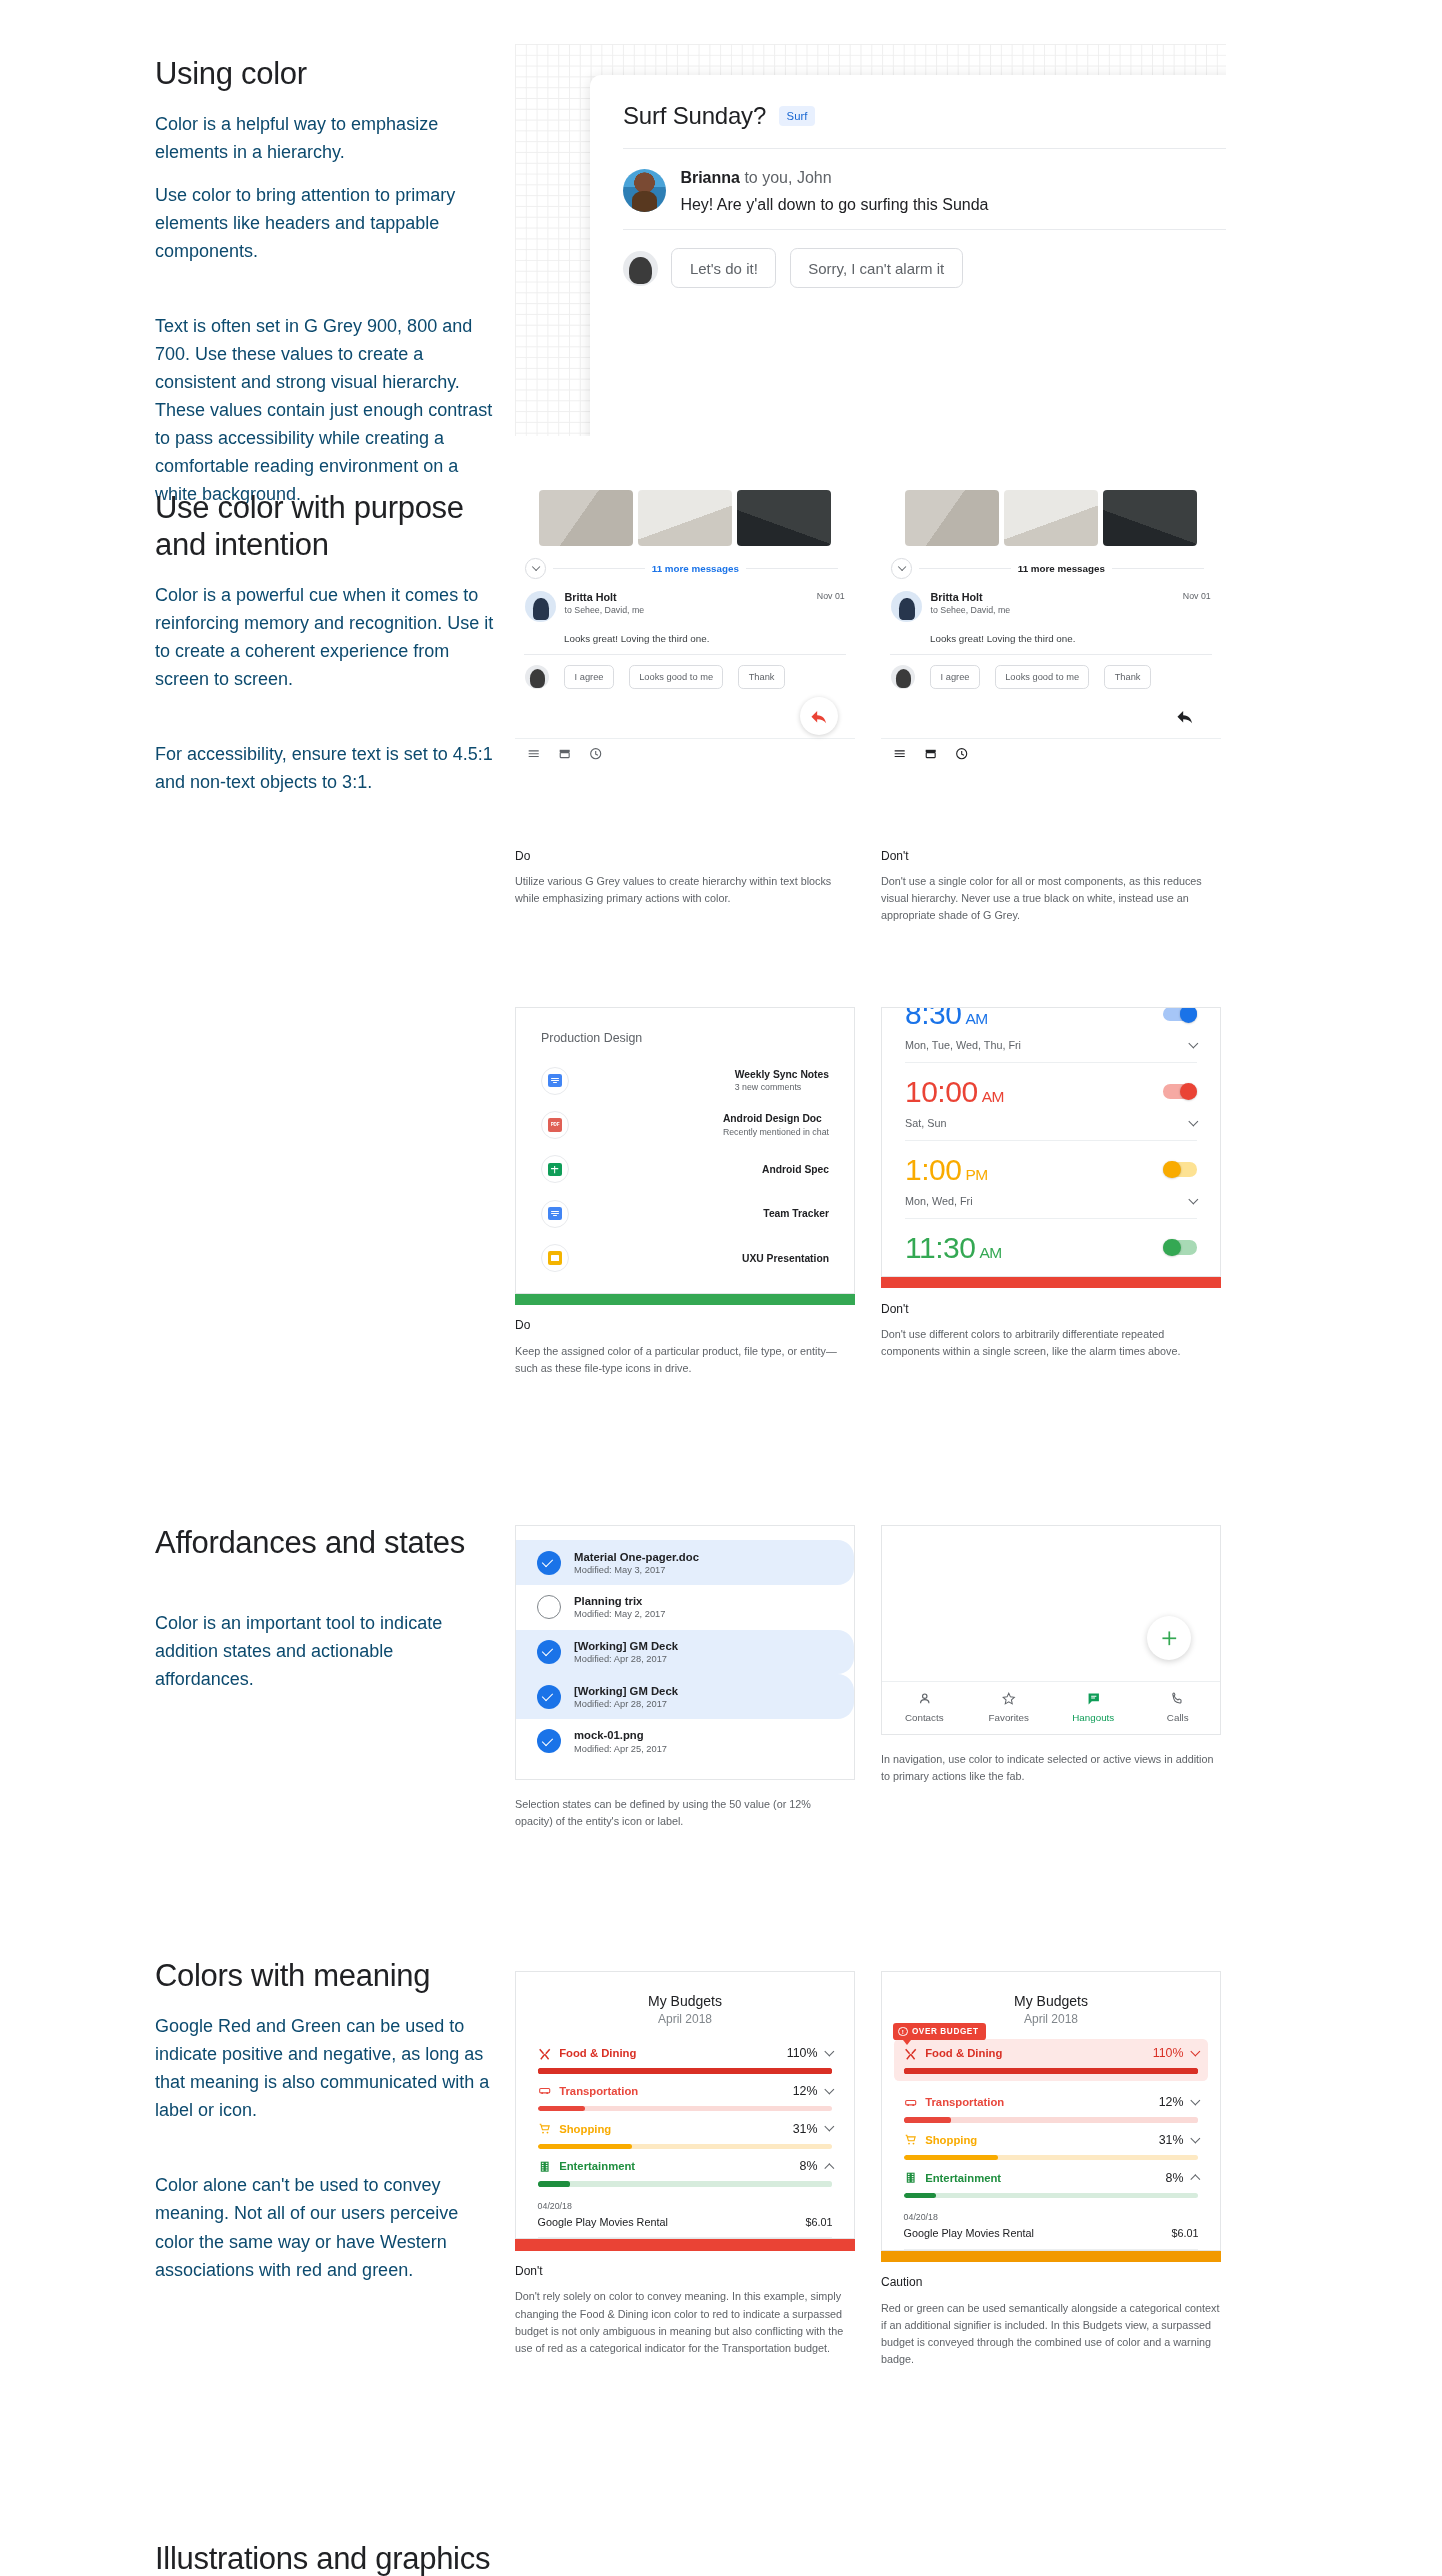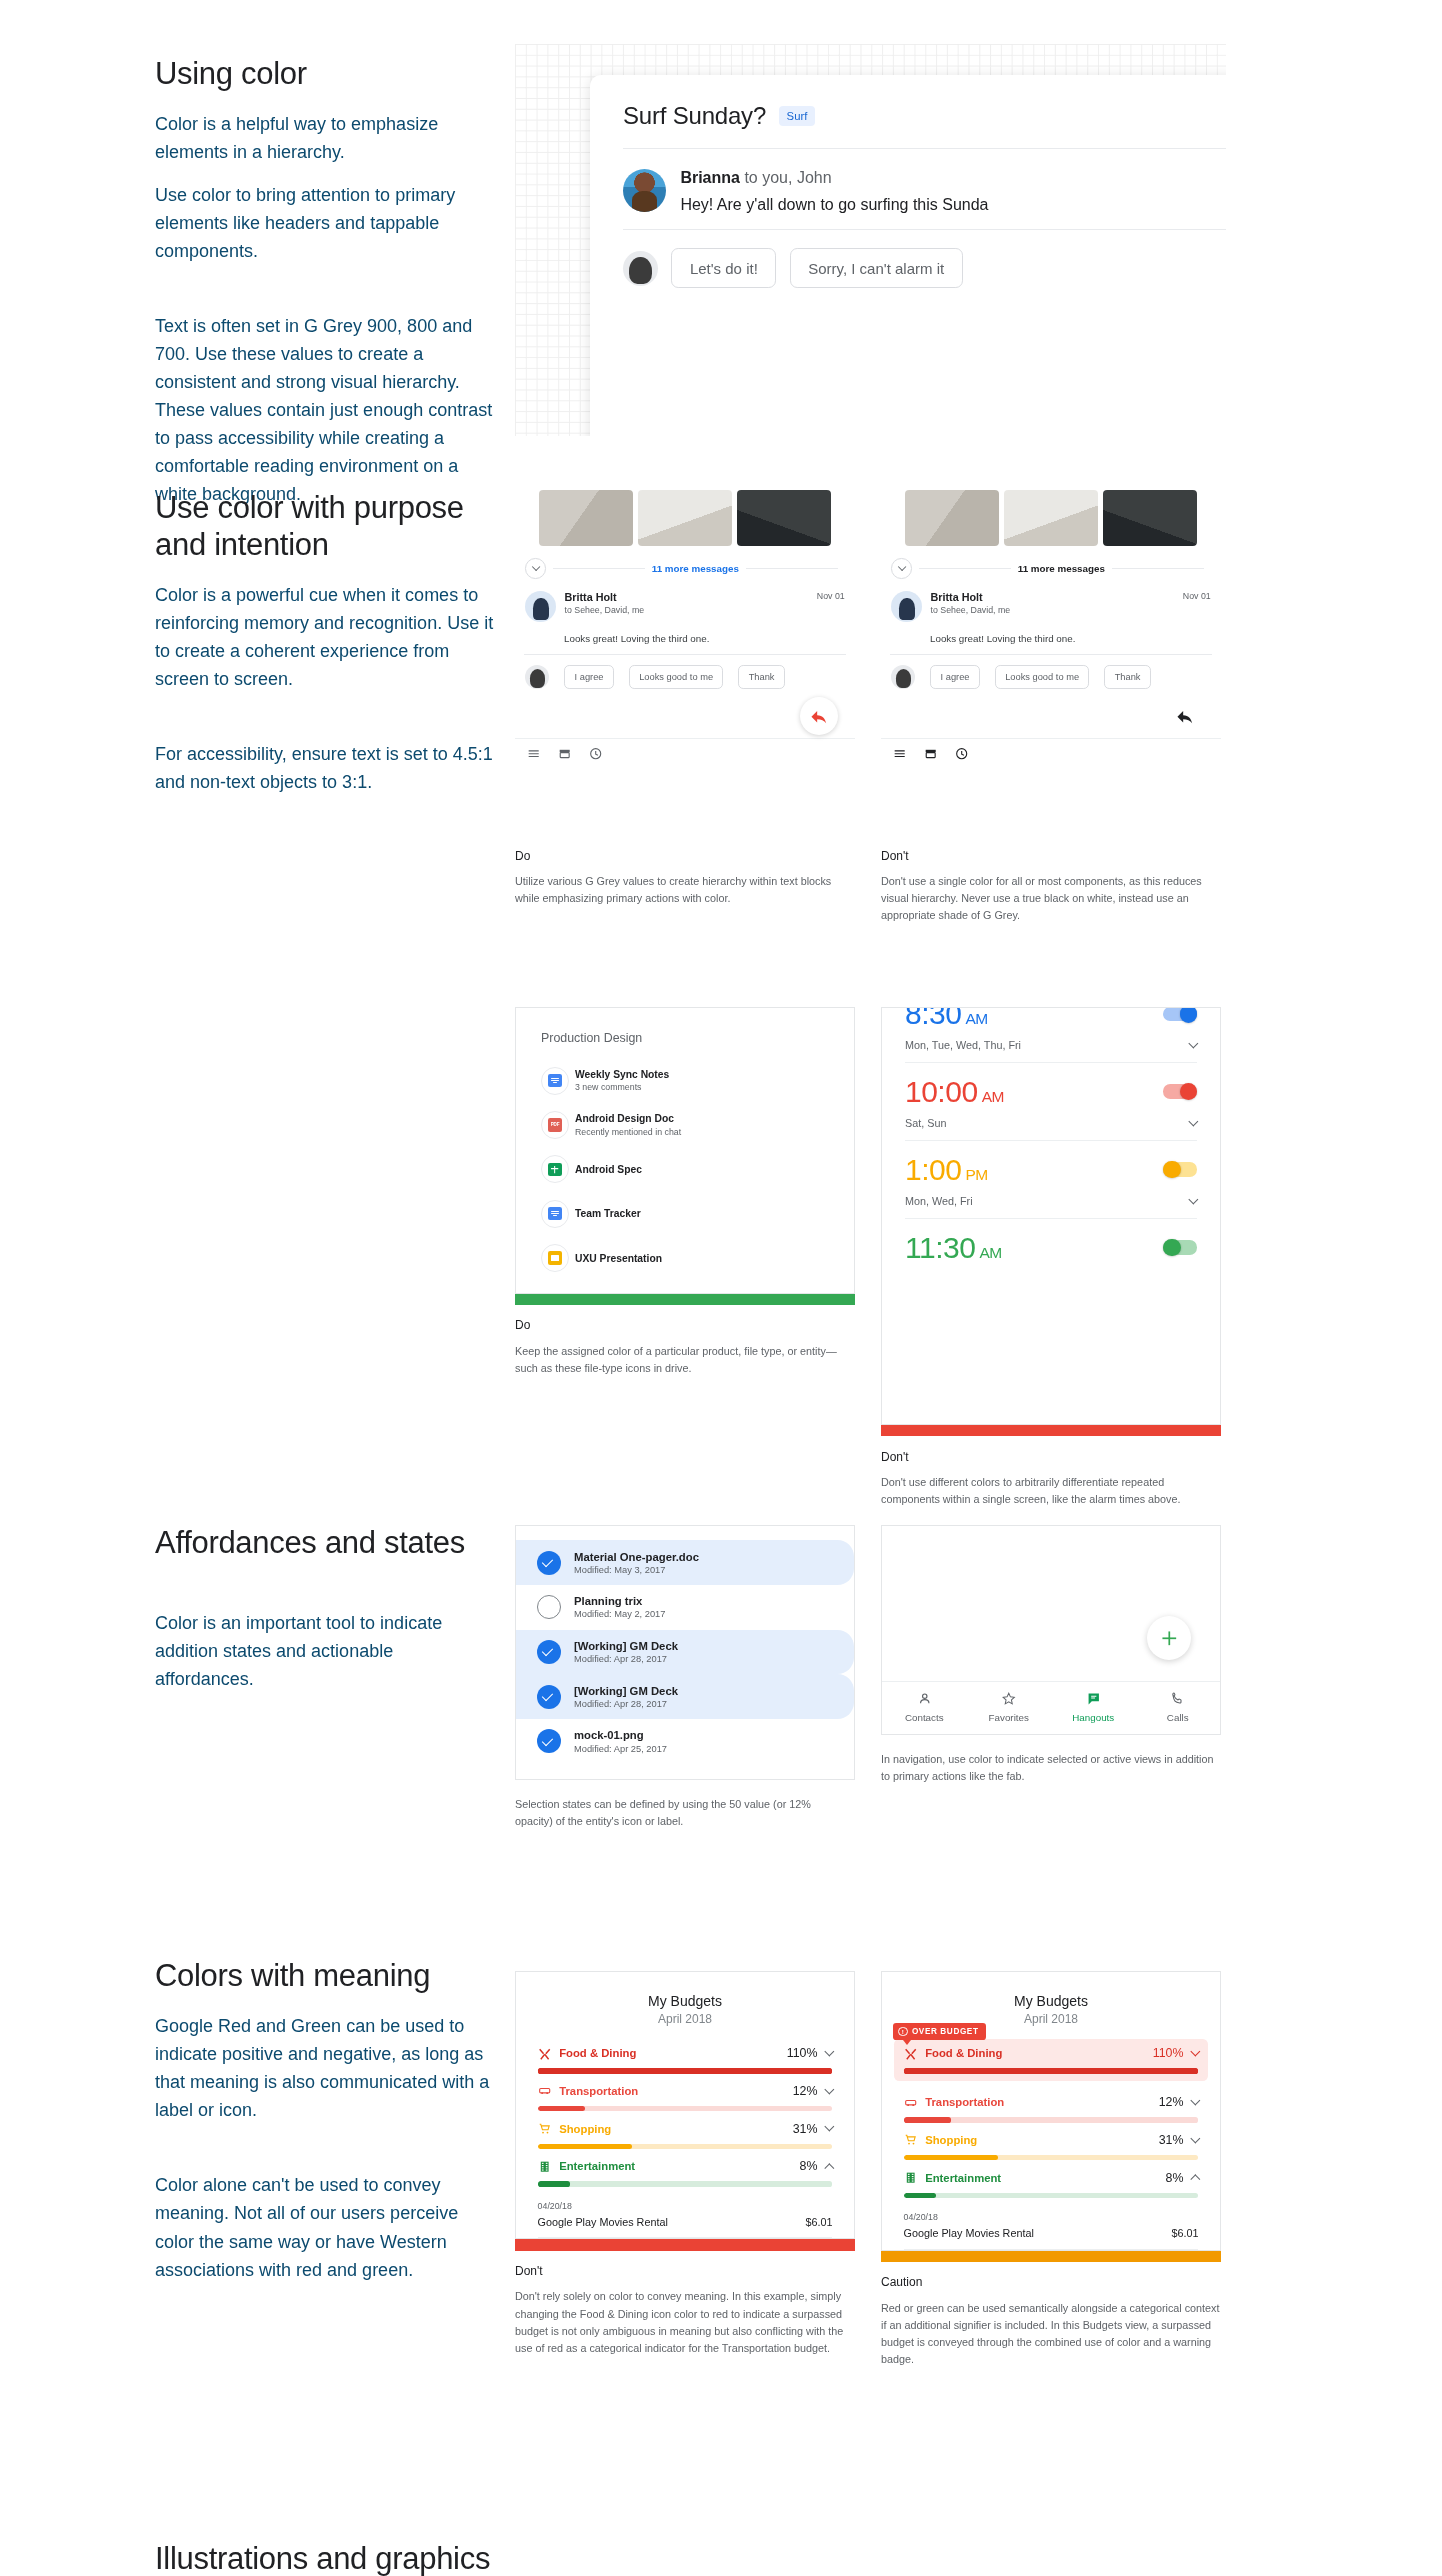--- a/index.html
+++ b/index.html
@@ -118,21 +118,21 @@
   .fabrow { display:flex; justify-content:flex-end; padding:3.1px 17.5px 0 0; height:44px; }
   .fab {
     width:38px;height:38px;border-radius:50%;background:#fff;
     box-shadow:0 1px 5.2px rgba(0,0,0,.18); display:flex;align-items:center;justify-content:center;
   }
   .toolbar { display:flex; gap:17.5px; align-items:center; padding:8.2px 12.4px 11.3px 12.4px; border-top:0.5px solid #eceff1; }
   .tb-ic { width:13.4px;height:13.4px; color:#5f6368; }
 
   
   .drive-title { font-size:12.4px; color:#5f6368; padding:23px 25px 13.4px 25px; }
-  .drive-row { display:flex; align-items:center; gap:6px; padding:8.2px 25px; }
+  .drive-row { display:flex; align-items:center; gap:22px; padding:8.2px 25px;justify-content:space-between; }
   .dr-circle { width:28px;height:28px;border-radius:50%;border:0.5px solid #e8eaed;display:flex;align-items:center;justify-content:center;flex:none; }
   .ftile { width:13.4px;height:13.4px;border-radius:2.1px;display:flex;align-items:center;justify-content:center; }
   .ftile.doc { background:#4285f4; }
   .ftile.pdf { background:#e06055; font-size:4.6px;color:#fff;font-weight:700;letter-spacing:-0.2px; }
   .ftile.sheet { background:#0f9d58; }
   .ftile.slide { background:#f4b400; }
   .ftile .bar { display:block;height:1px;background:#fff;border-radius:0.5px;margin:1px auto; }
   .dr-name { font-size:10.3px; font-weight:700; color:#202124; }
   .dr-sub { font-size:8.8px; color:#5f6368; margin-top:2.1px; }
 
@@ -438,21 +438,21 @@
               </div>
           </div>
         </div>
       </div>
       <div class="capbar green"></div>
       <div class="cap-label">Do</div>
       <div class="cap-text" style="width:330px;">Keep the assigned color of a particular product, file type, or entity—such as these file-type icons in drive.</div>
     </div>
 
     <div class="fig" style="left:881px; top:1007px; width:340px;">
-      <div class="card" style="height:418px;">
+      <div class="card" style="height:270px;">
         <div class="alarm">
           <div class="alarm-row" style="padding-top:0;">
             <div class="alarm-top">
               <div class="alarm-time" style="color:#1a73e8;margin-top:-9.3px;">
                 <span>8:30</span><span class="ampm">AM</span>
               </div>
               <div class="toggle on" style="background:#a6c6f7;margin-top:-9.3px;">
                   <i class="knob" style="background:#1a73e8"></i>
                 </div>
             </div>

